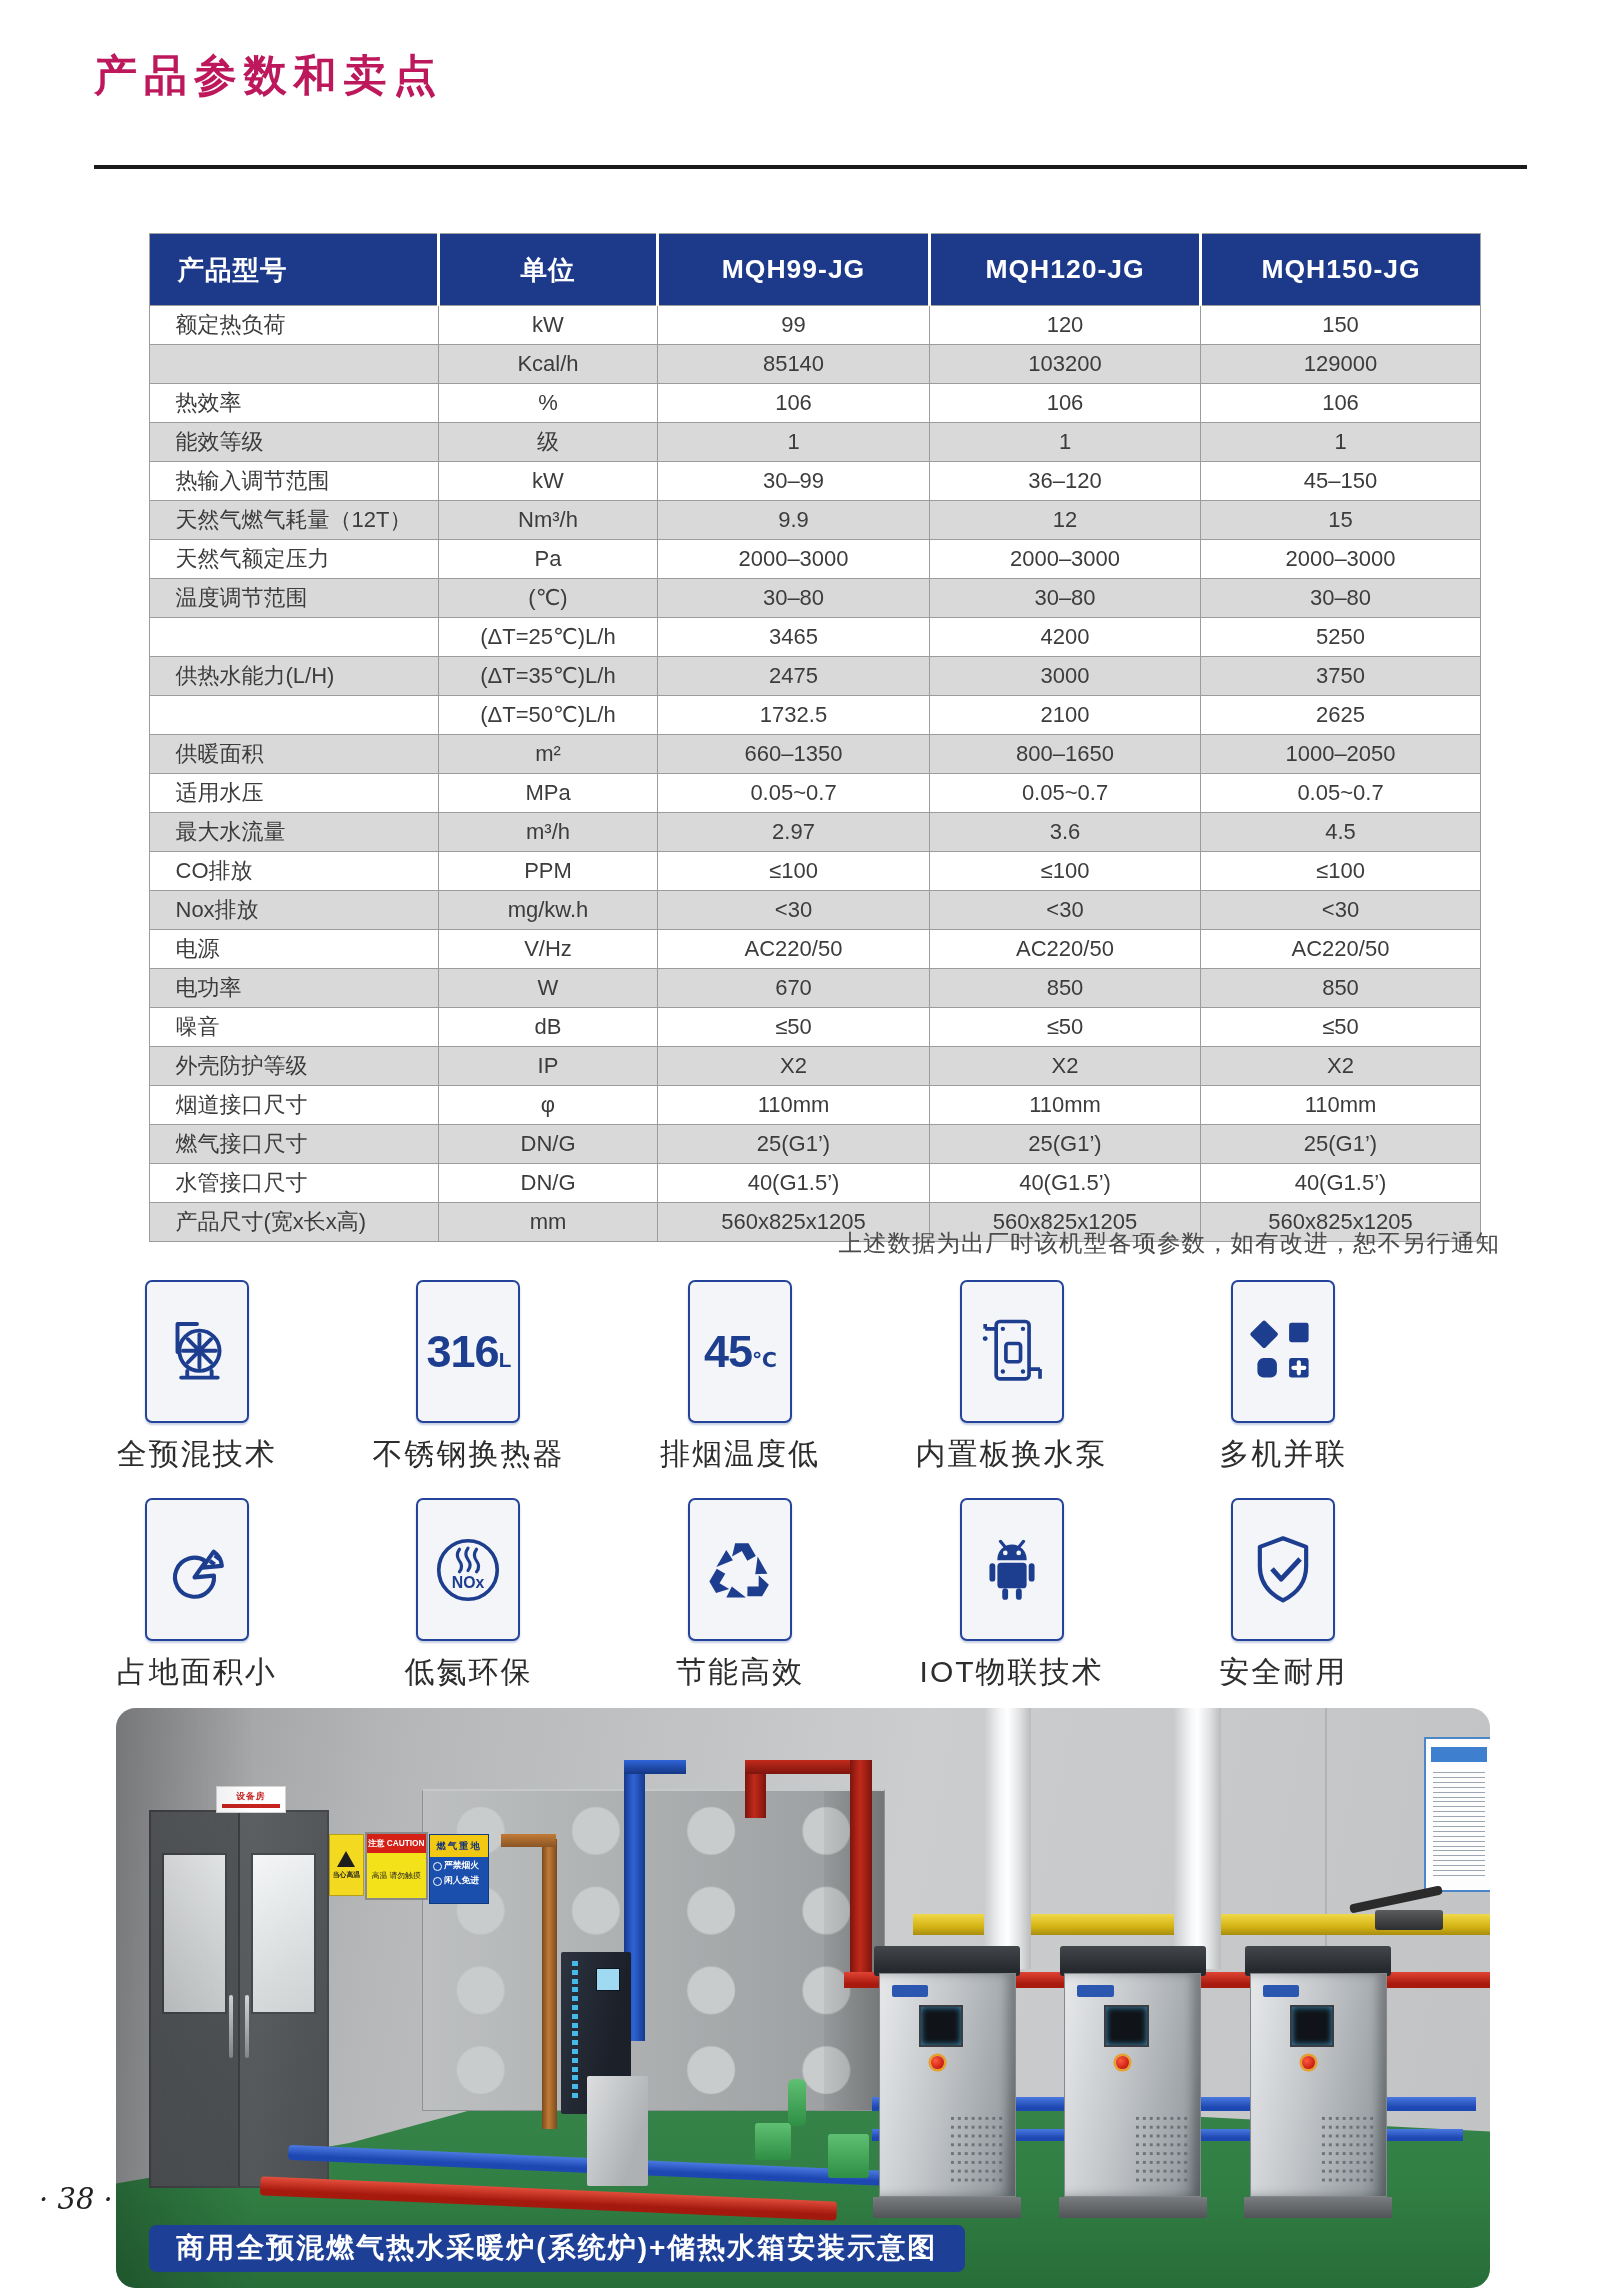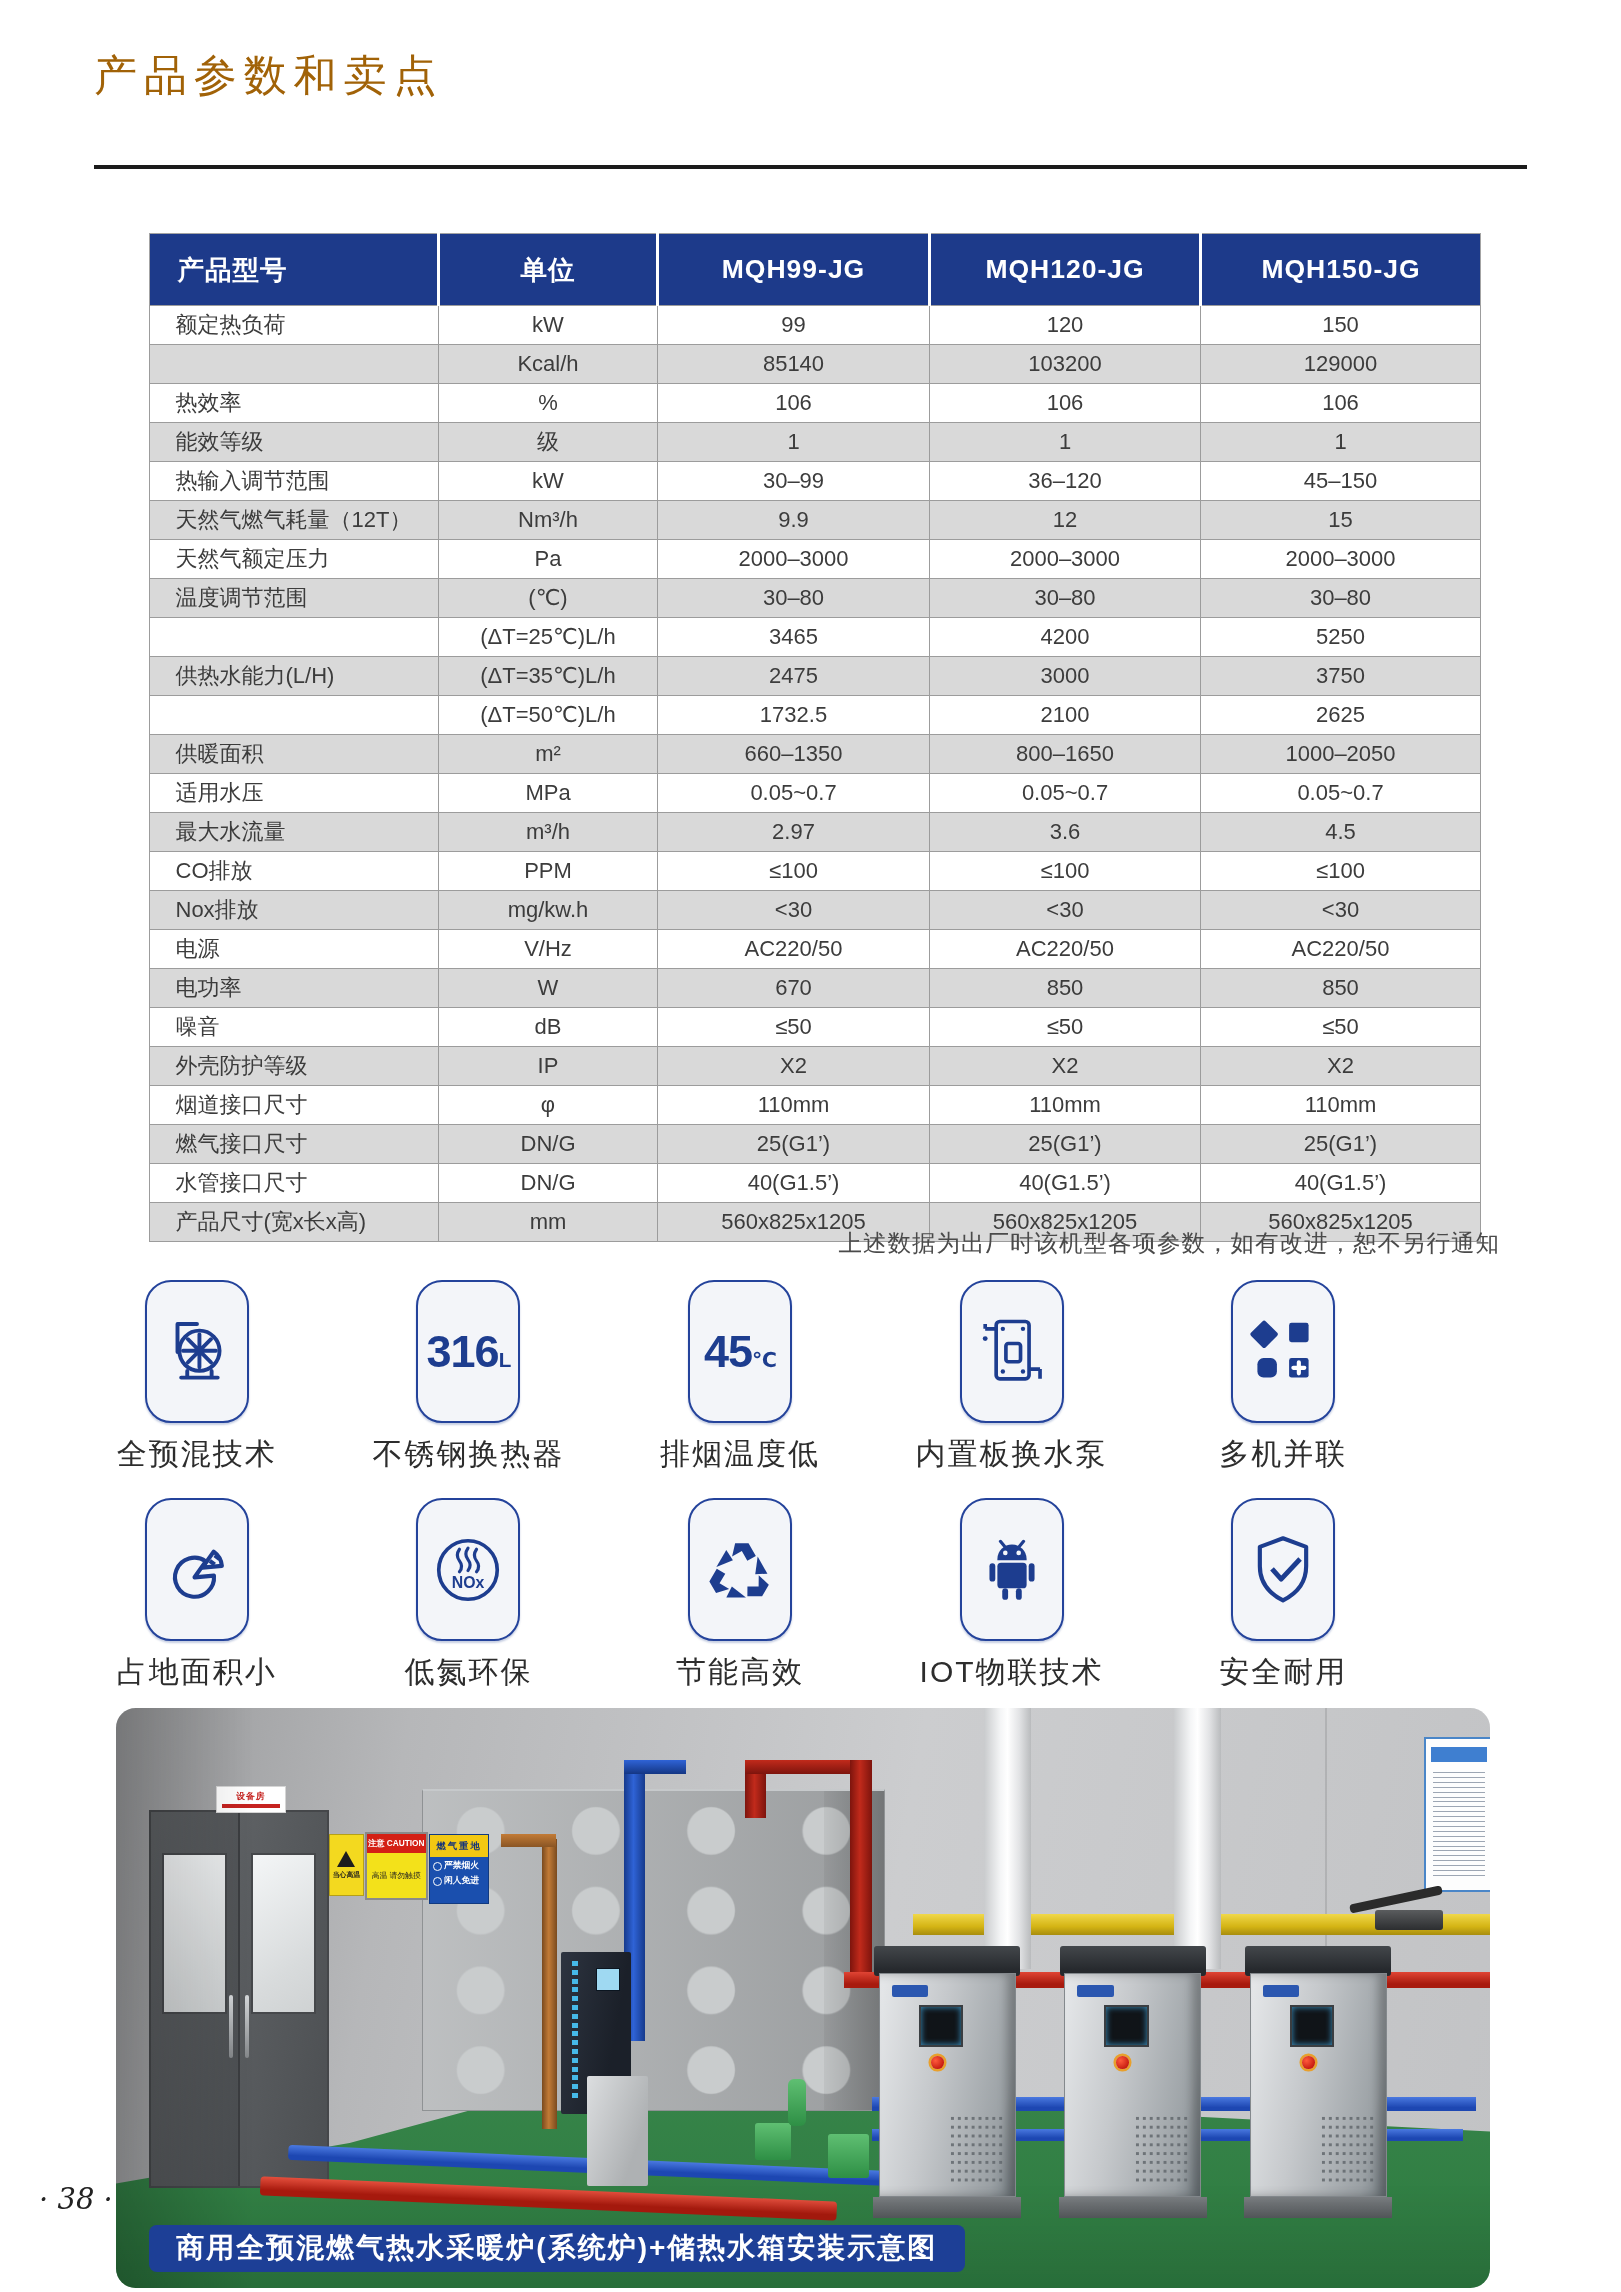--- a/index.html
+++ b/index.html
@@ -1,21 +1,21 @@
 <!DOCTYPE html>
 <html><head>
 <meta charset="utf-8">
 <style>
   html,body{margin:0;padding:0;background:#ffffff;}
   .page{position:relative;width:1621px;height:2293px;background:#fff;overflow:hidden;
         font-family:"Liberation Sans","DejaVu Sans",sans-serif;}
 
   
-  .title{position:absolute;left:94px;top:47px;margin:0;font-size:43px;font-weight:400;
-         color:#a16207;letter-spacing:6.9px;}
+  .title{position:absolute;left:94px;top:47px;margin:0;font-size:43px;font-weight:700;
+         color:#be185d;letter-spacing:6.9px;}
   .title-rule{position:absolute;left:94px;top:165px;width:1433px;height:3.9px;background:#1b1b1b;}
 
   
   table.spec{position:absolute;left:149px;top:233px;width:1331px;border-collapse:collapse;
              table-layout:fixed;border:1px solid #a3a3a3;}
   table.spec col.c1{width:289px}table.spec col.c2{width:219px}
   table.spec col.c3{width:272px}table.spec col.c4{width:271px}table.spec col.c5{width:280px}
   table.spec th{background:#1d3a8a;color:#fff;font-size:26.5px;font-weight:bold;height:69px;
                 text-align:center;letter-spacing:1px;border-right:3.9px solid #fff;}
   table.spec th:last-child{border-right:none;}
@@ -24,21 +24,21 @@
                 text-align:center;padding:0;white-space:nowrap;overflow:hidden;}
   table.spec td.first{text-align:left;padding-left:25.5px;}
   table.spec tr.shade td{background:#d9d9d9;}
 
   .note{position:absolute;left:149px;top:1227px;width:1351px;text-align:right;
         font-size:23.5px;color:#4a4a4a;letter-spacing:1px;}
 
   
   .features{position:absolute;left:61px;width:1358px;display:flex;}
   .fcol{width:272px;display:flex;flex-direction:column;align-items:center;}
-  .fcard{width:100px;height:139px;border:2.9px solid #24439b;border-radius:26px;background:#f3f5f9;
+  .fcard{width:100px;height:139px;border:2.9px solid #24439b;border-radius:7px;background:#f3f5f9;
          display:flex;align-items:center;justify-content:center;box-shadow:0 2px 2px rgba(29,58,138,.25);}
   .ficon{display:flex;align-items:center;justify-content:center;}
   .ficon svg{width:78px;height:78px;display:block;}
   .badge{font-size:45px;font-weight:bold;color:#1d3d8f;letter-spacing:-1px;line-height:1;}
   .badge small{font-size:20.6px;font-weight:bold;}
   .flabel{margin-top:10.8px;font-size:30px;color:#2d2d2d;font-weight:500;letter-spacing:2px;
           line-height:39px;white-space:nowrap;}
 
   
   .photo{position:absolute;left:116px;top:1708px;width:1374px;height:580px;border-radius:19.6px;

